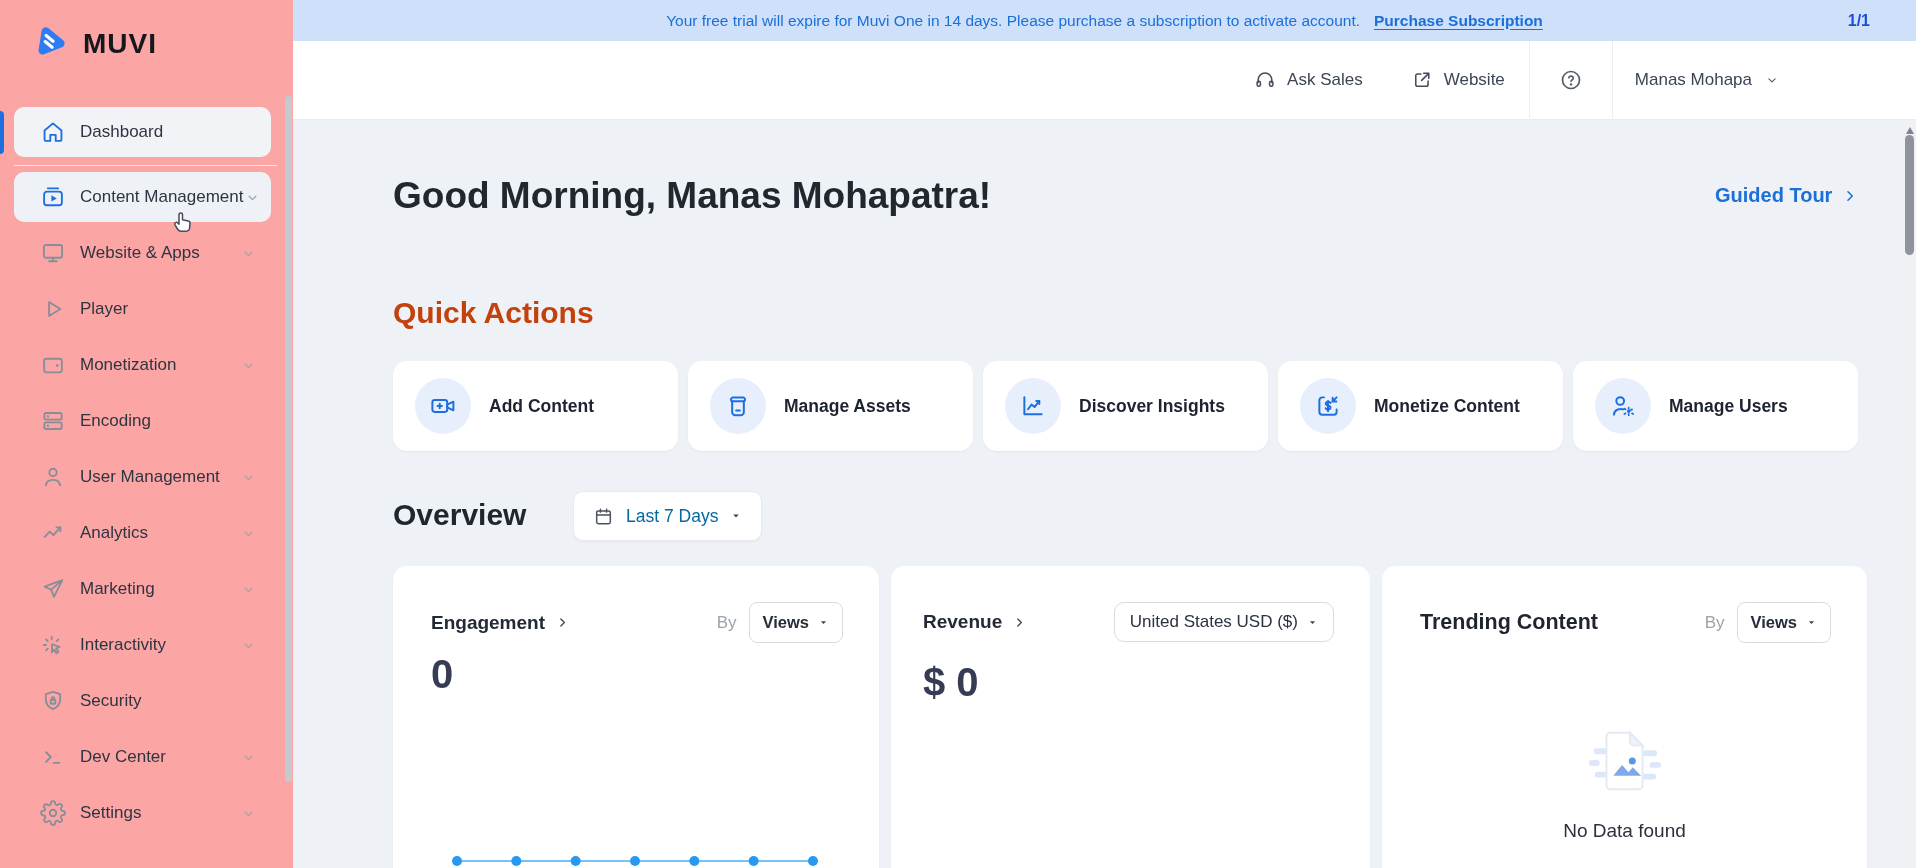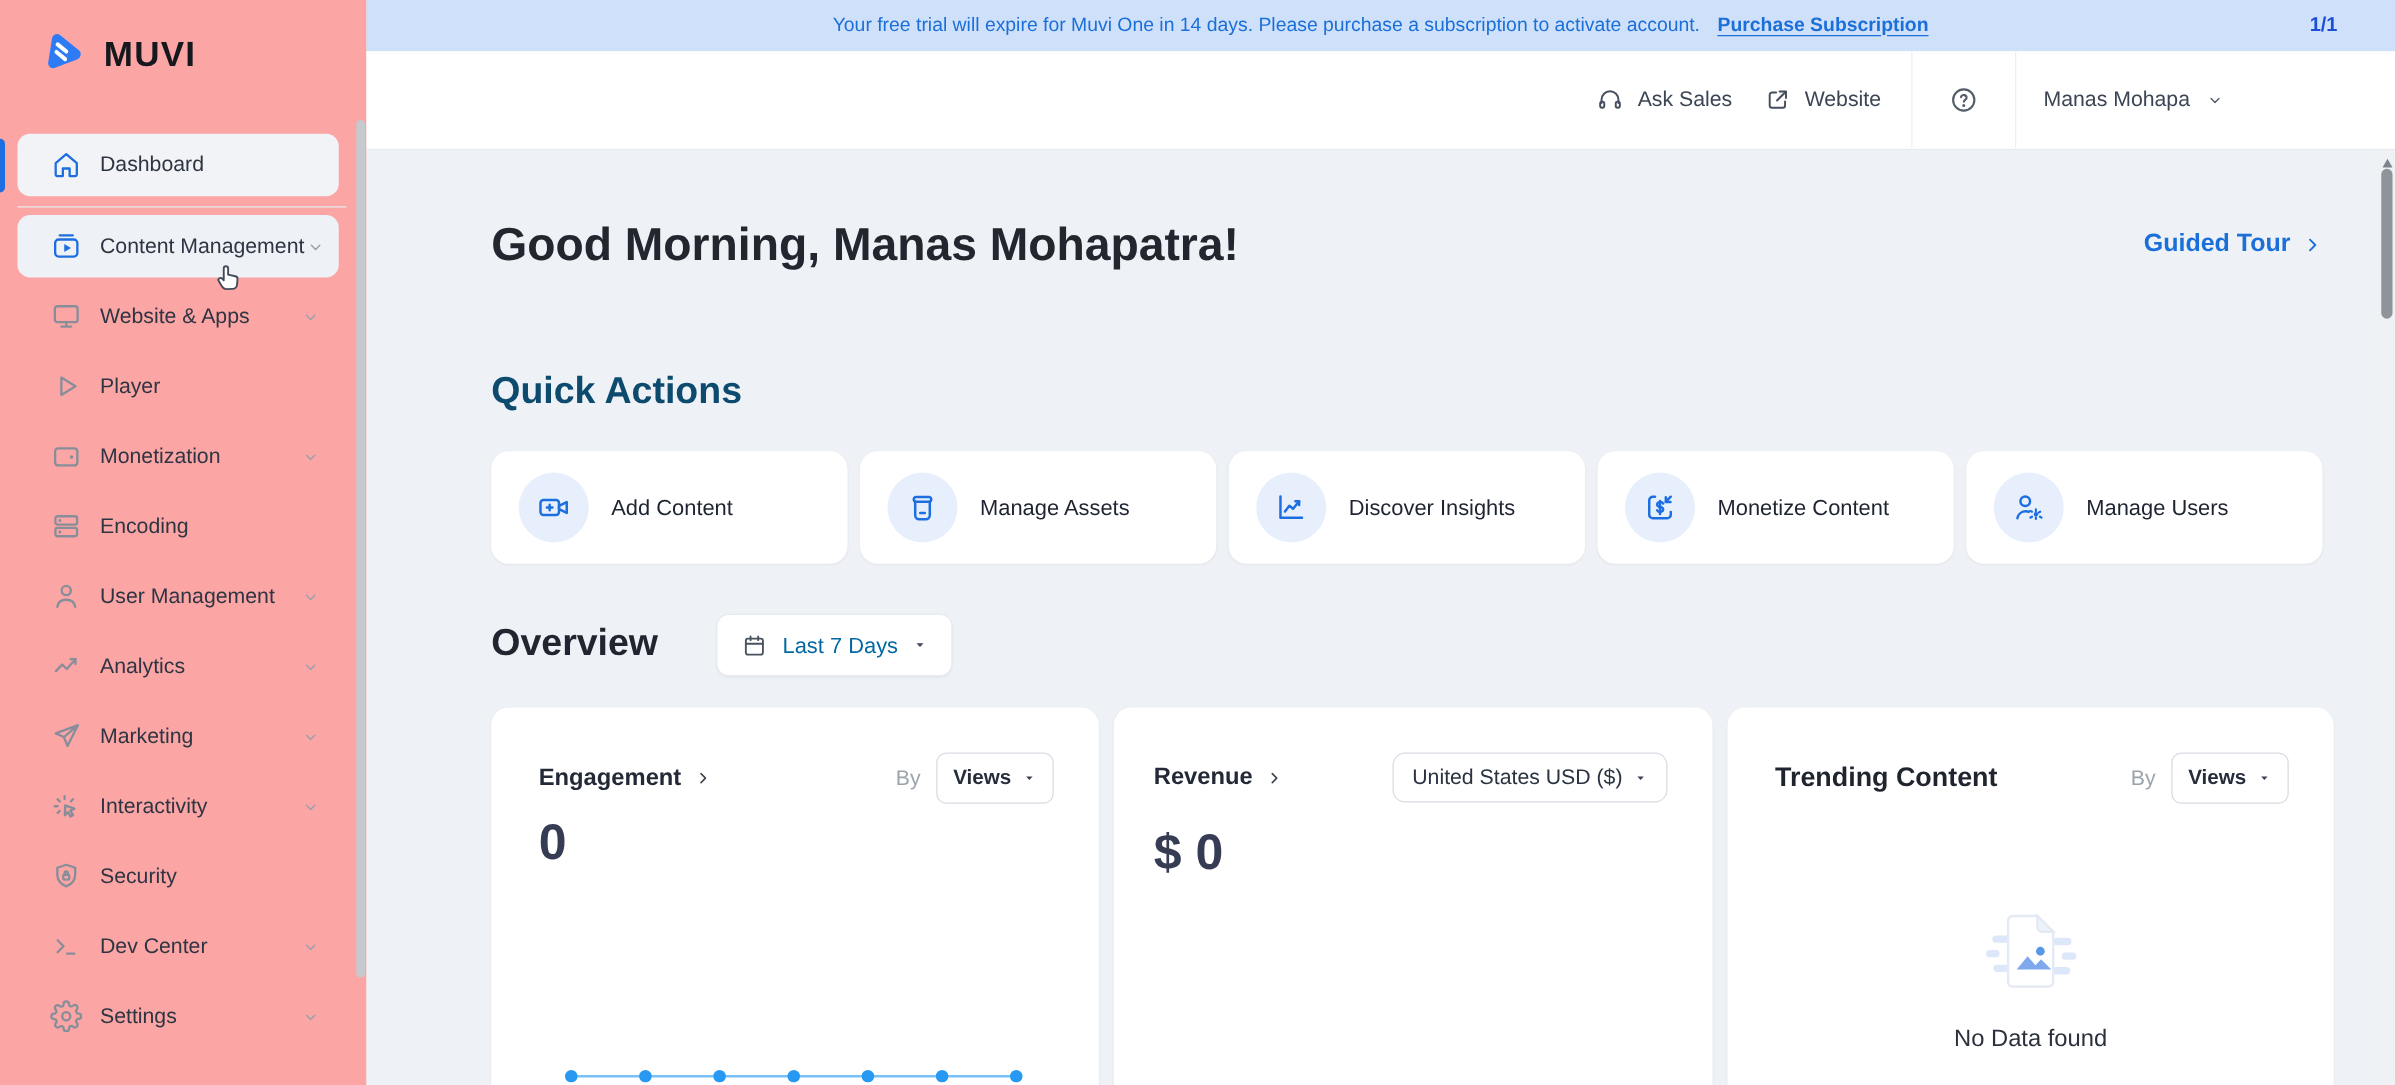--- a/index.html
+++ b/index.html
@@ -34,42 +34,42 @@
             display:flex; align-items:center; justify-content:center; font-size:15.5px; color:#1b6fd8; }
   .banner-link { font-weight:700; text-decoration:underline; text-underline-offset:3px; margin-left:14px; color:#1b6fd8; cursor:pointer; }
   .banner-pager { position:absolute; right:46px; font-weight:700; font-size:16px; color:#1d4ed8; }
 
   
   .header { position:absolute; left:293px; top:41px; right:0; height:79px; background:#fff; border-bottom:1px solid #e9ebee; }
   .hdr-right { position:absolute; right:136px; top:0; bottom:1px; display:flex; align-items:center; color:#3b4554; font-size:17px; }
   .hdr-item { display:flex; align-items:center; gap:11px; cursor:pointer; }
   .hdr-item svg { width:22px; height:22px; color:#454e5c; }
   .hdr-sep { width:1px; align-self:stretch; background:#edeff2; }
-  .hdr-ask { margin-right:25px; }
+  .hdr-ask { margin-right:48px; }
   .hdr-web { margin-right:24px; }
   .hdr-help { margin:0 29px; }
   .hdr-help svg { width:24px; height:24px; color:#555d69; }
   .hdr-profile { margin-left:22px; gap:12px; }
   .hdr-profile .chev svg { width:16px; height:16px; color:#545c68; }
 
   
   .main { position:absolute; left:293px; top:120px; right:0; bottom:0; background:#eef1f5; overflow:hidden; }
   .greeting { position:absolute; left:100px; top:55px; font-size:37px; font-weight:700; color:#22262e; }
   .guided { position:absolute; left:1422px; top:64px; display:flex; align-items:center; gap:9px;
             color:#1a6fd8; font-size:20px; font-weight:600; cursor:pointer; }
   .guided svg { width:18px; height:18px; }
 
-  .qa-title { position:absolute; left:100px; top:176px; font-size:30px; font-weight:700; color:#0c4a6e; }
+  .qa-title { position:absolute; left:100px; top:176px; font-size:30px; font-weight:700; color:#c2410c; }
   .qa-row { position:absolute; left:100px; top:241px; display:flex; gap:10px; }
   .qa-card { width:285px; height:90px; background:#fff; border-radius:14px; display:flex; align-items:center;
              padding-left:22px; box-shadow:0 1px 2px rgba(25,35,55,.05); cursor:pointer; }
   .qa-ic { width:56px; height:56px; border-radius:50%; background:#e7effc; color:#1d6fe0;
            display:flex; align-items:center; justify-content:center; }
   .qa-ic svg { width:28px; height:28px; }
-  .qa-label { margin-left:18px; font-size:17.5px; font-weight:400; color:#1d2330; }
+  .qa-label { margin-left:18px; font-size:17.5px; font-weight:700; color:#1d2330; }
 
   .ov-title { position:absolute; left:100px; top:378px; font-size:30px; font-weight:700; color:#202530; }
   .date-btn { position:absolute; left:280px; top:371px; height:50px; padding:0 19px; background:#fff;
               border:1px solid #e7eaee; border-radius:10px; display:flex; align-items:center; gap:12px;
               font-size:17.5px; color:#0369a1; box-shadow:0 1px 2px rgba(25,35,55,.04); cursor:pointer; }
   .date-btn .cal svg { width:21px; height:21px; color:#4a5260; }
   .caret svg { width:12px; height:12px; color:#3f4653; }
 
   .ov-cards { position:absolute; left:100px; top:446px; display:flex; gap:12px; }
   .ov-card { position:relative; height:430px; background:#fff; border-radius:14px; box-shadow:0 1px 2px rgba(25,35,55,.05); }

